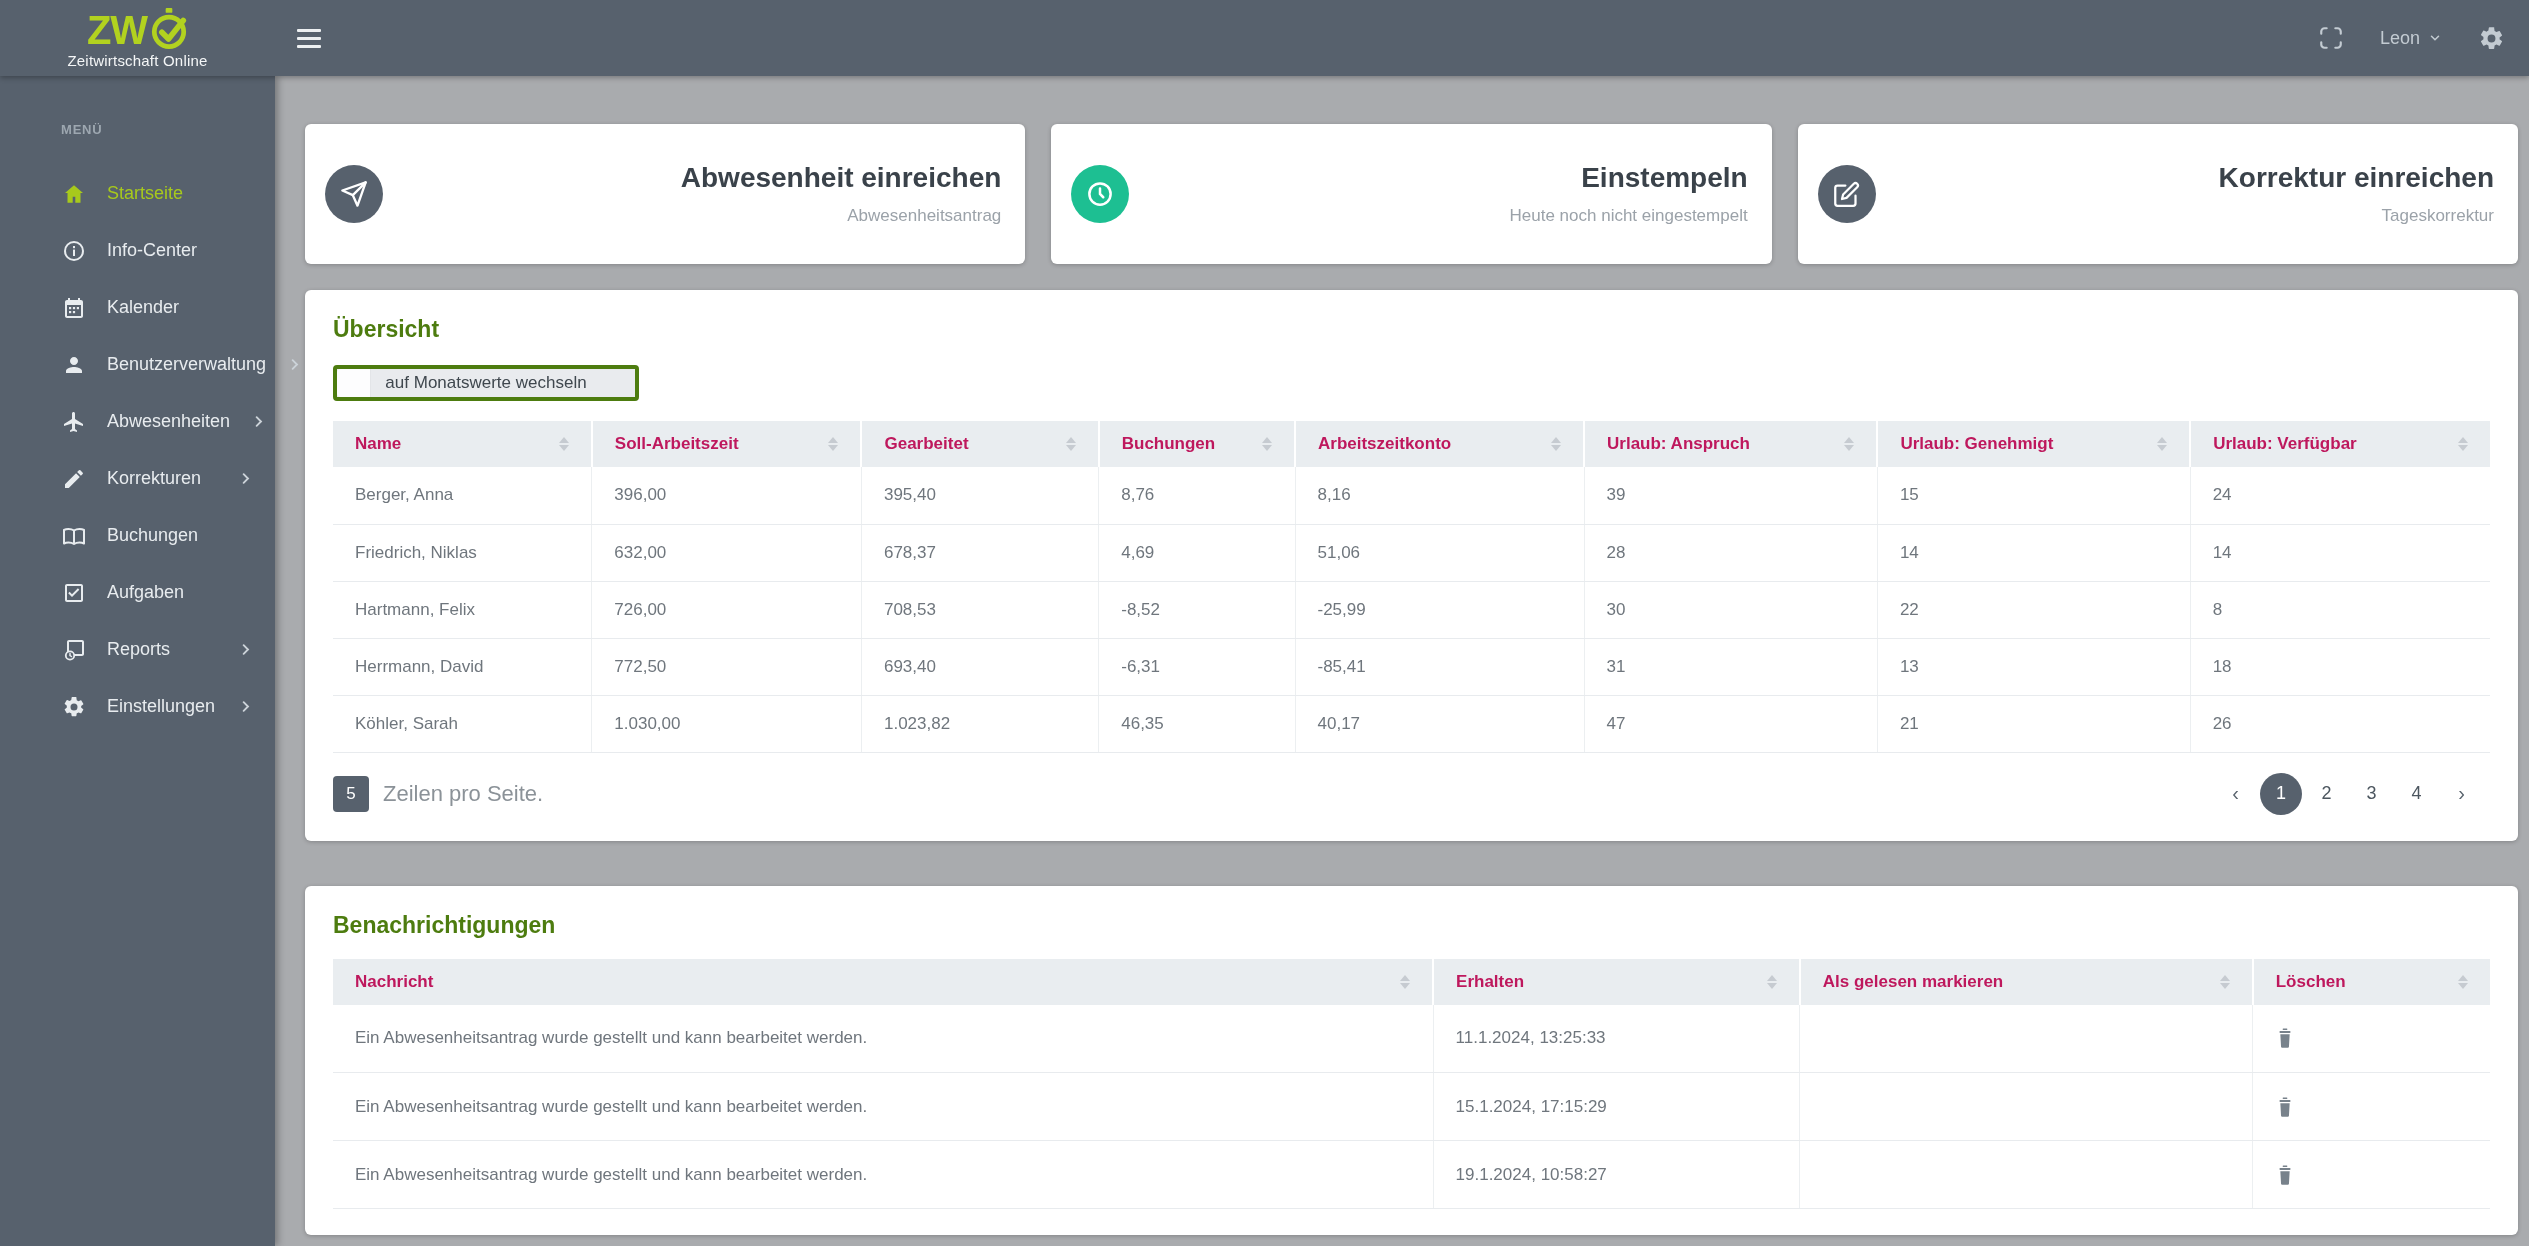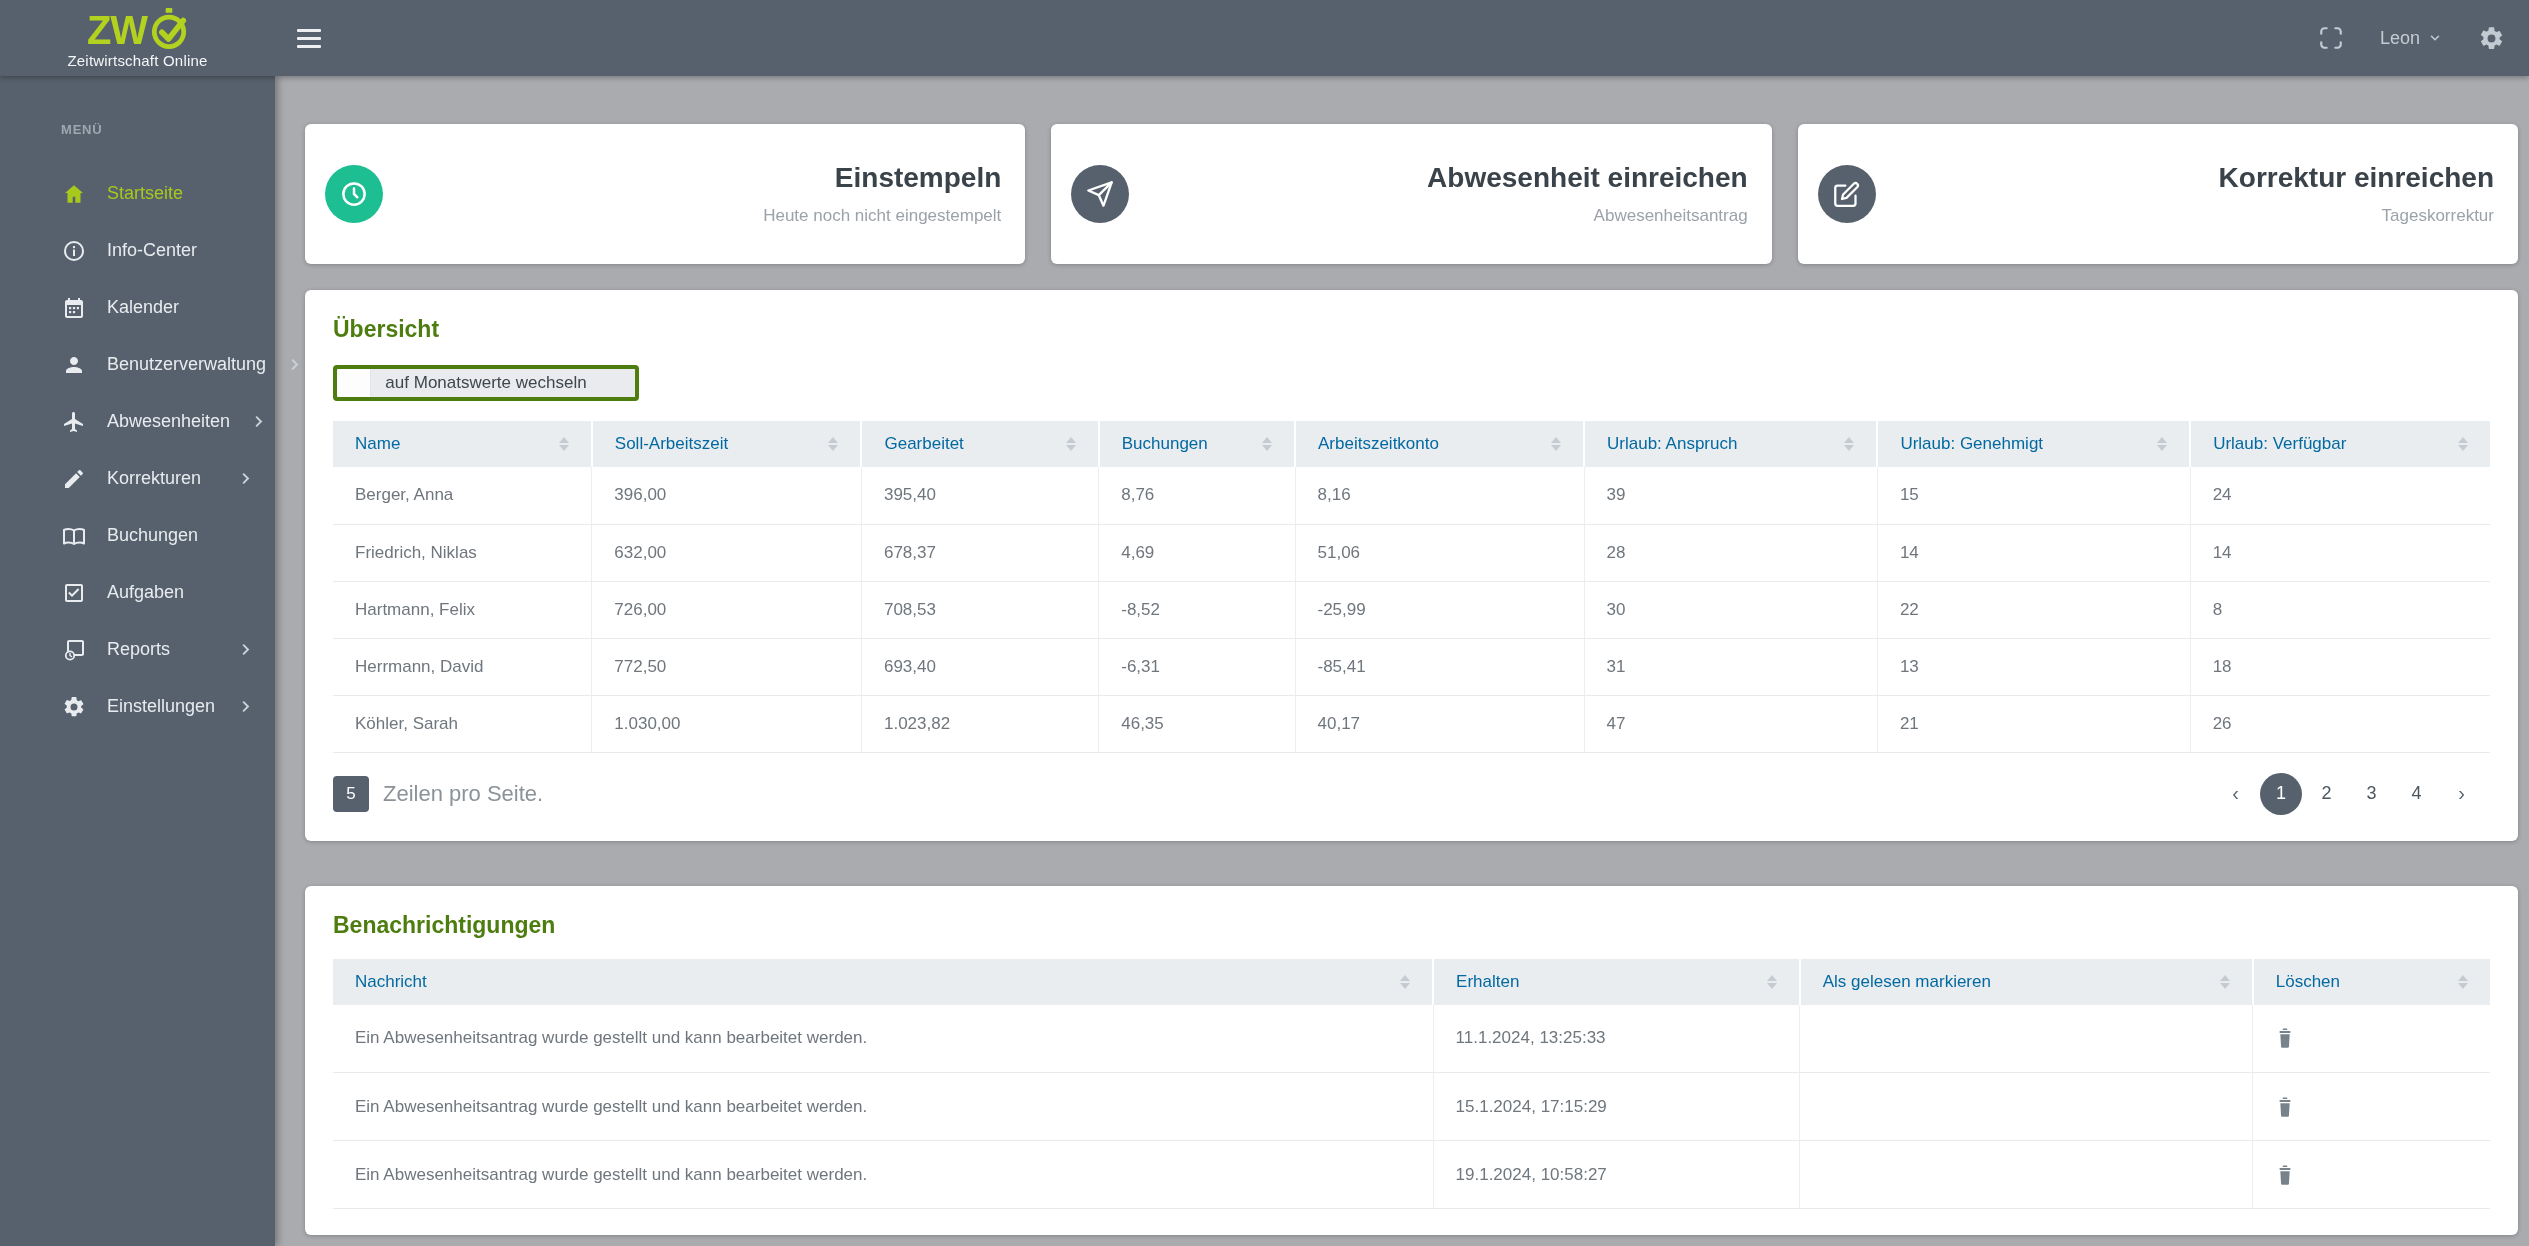--- a/index.html
+++ b/index.html
@@ -55,21 +55,21 @@
 
   .toggle-btn { margin-top:22px; width:306px; height:36px; position:relative; background:#e9ebee;
                 border:4px solid #4d7c0f; border-radius:4px; font-size:17px; color:#3f474e;
                 font-family:"Liberation Sans", sans-serif;
                 display:flex; align-items:center; justify-content:center; cursor:pointer; }
   .toggle-knob { position:absolute; left:0; top:0; bottom:0; width:34px; background:#fdfdfe;
                  border-radius:4px 0 0 4px; border-right:1px solid #e3e5e8; }
 
   table { width:100%; border-collapse:collapse; margin-top:20px; font-size:17px; table-layout:fixed; }
   thead th { background:#e9edf0; height:46px; padding:0 22px 0 22px; text-align:left;
-             color:#0369a1; font-weight:400; border-left:2px solid #fff; cursor:pointer; }
+             color:#be185d; font-weight:700; border-left:2px solid #fff; cursor:pointer; }
   thead th:first-child { border-left:none; }
   .th-inner { display:flex; align-items:center; justify-content:space-between; gap:8px; }
   .sort { display:inline-flex; flex-direction:column; gap:2px; }
   .sort i { width:0; height:0; border-left:5px solid transparent; border-right:5px solid transparent; }
   .sort .up { border-bottom:6px solid #c6cbd1; }
   .sort .down { border-top:6px solid #c6cbd1; }
   tbody td { padding:0 14px 0 22px; color:#6f767d; border-bottom:1px solid #e8ebee;
              border-left:1px solid #eceff1; background:#fff; }
   tbody td:first-child { border-left:none; }
   .t-overview tbody td { height:57px; }
@@ -268,42 +268,42 @@
           <polyline points="9 5 16 12 9 19"></polyline>
         </svg>
       </span>
   </div>
 </nav>
 
 <main class="content">
 
   <div class="cards-row">
     <div class="card">
+      <div class="card-circle circle-slate">
+        <svg width="28" height="28" viewBox="0 0 24 24" fill="none" stroke="currentColor" stroke-width="2" stroke-linecap="round" stroke-linejoin="round">
+            <path d="M22 2 11 13"></path>
+            <path d="M22 2 15 22l-4-9-9-4z"></path>
+          </svg>
+      </div>
+      <div class="card-text">
+        <div class="card-title">Abwesenheit einreichen</div>
+        <div class="card-sub">Abwesenheitsantrag</div>
+      </div>
+    </div>
+
+    <div class="card">
       <div class="card-circle circle-teal">
         <svg width="30" height="30" viewBox="0 0 24 24" fill="none" stroke="currentColor" stroke-width="2" stroke-linecap="round">
             <circle cx="12" cy="12" r="8.5"></circle>
             <path d="M12 7.5V12l2.6 2.6"></path>
           </svg>
       </div>
       <div class="card-text">
         <div class="card-title">Einstempeln</div>
         <div class="card-sub">Heute noch nicht eingestempelt</div>
-      </div>
-    </div>
-
-    <div class="card">
-      <div class="card-circle circle-slate">
-        <svg width="28" height="28" viewBox="0 0 24 24" fill="none" stroke="currentColor" stroke-width="2" stroke-linecap="round" stroke-linejoin="round">
-            <path d="M22 2 11 13"></path>
-            <path d="M22 2 15 22l-4-9-9-4z"></path>
-          </svg>
-      </div>
-      <div class="card-text">
-        <div class="card-title">Abwesenheit einreichen</div>
-        <div class="card-sub">Abwesenheitsantrag</div>
       </div>
     </div>
 
     <div class="card">
       <div class="card-circle circle-slate">
         <svg width="27" height="27" viewBox="0 0 24 24" fill="none" stroke="currentColor" stroke-width="2" stroke-linecap="round" stroke-linejoin="round">
             <path d="M11 4H4a2 2 0 0 0-2 2v14a2 2 0 0 0 2 2h14a2 2 0 0 0 2-2v-7"></path>
             <path d="M18.5 2.5a2.12 2.12 0 0 1 3 3L12 15l-4 1 1-4 9.5-9.5z"></path>
           </svg>
       </div>

